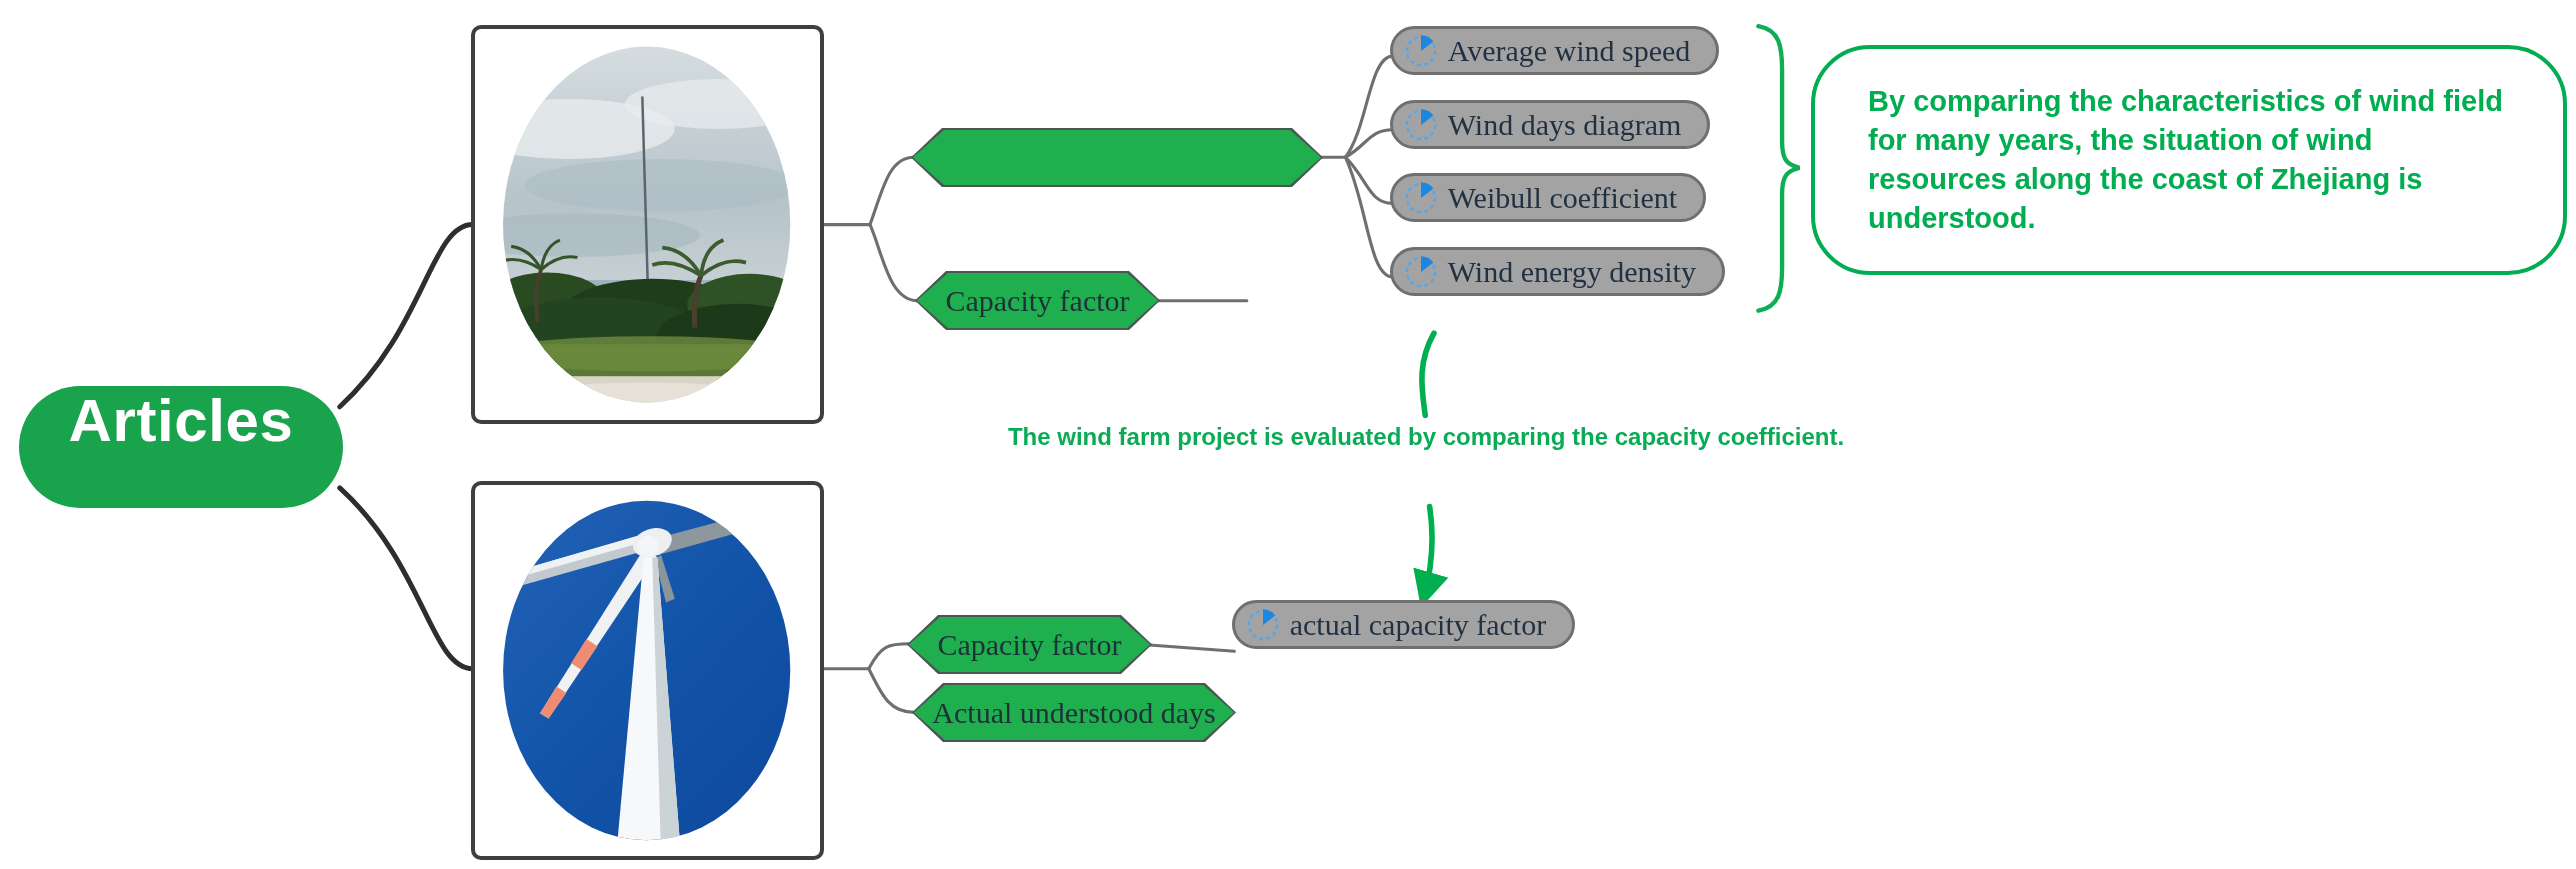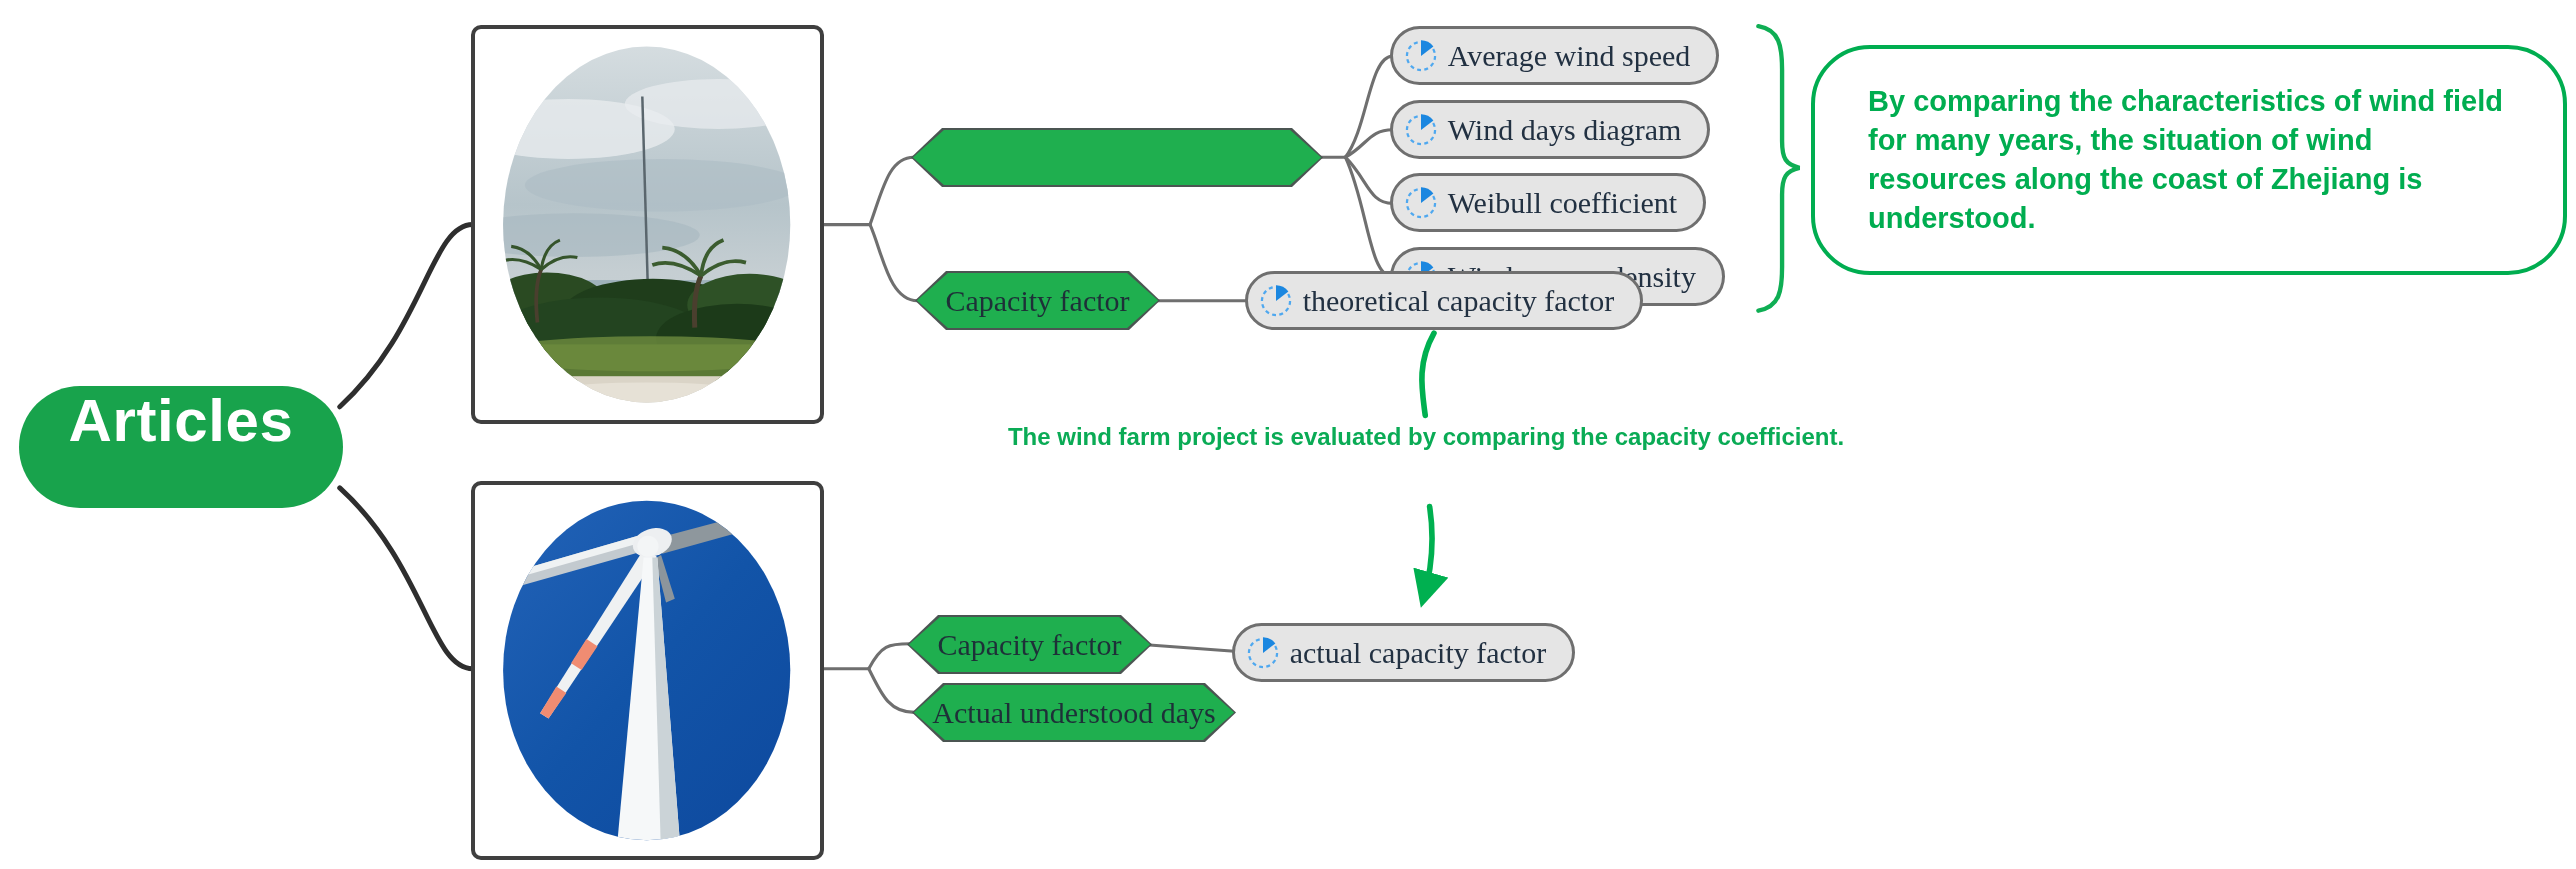--- a/index.html
+++ b/index.html
@@ -19,21 +19,21 @@
 
   
   .hex{display:flex;align-items:center;justify-content:center;height:59px;
        clip-path:polygon(31px 0,calc(100% - 31px) 0,100% 50%,calc(100% - 31px) 100%,31px 100%,0 50%);
        background:#4B5552;}
   .hex-in{position:absolute;inset:1.9px;background:#1FAF4F;display:flex;align-items:center;justify-content:center;
        clip-path:polygon(31px 0,calc(100% - 31px) 0,100% 50%,calc(100% - 31px) 100%,31px 100%,0 50%);}
   .hex span{position:relative;z-index:3;font-family:"Liberation Serif",serif;font-size:30px;color:#1E3038;white-space:nowrap;}
 
   
-  .pill{display:inline-flex;align-items:center;gap:8.7px;height:59px;background:#e5e5e5;
+  .pill{display:inline-flex;align-items:center;gap:8.7px;height:49px;background:#a3a3a3;
         border:3.1px solid #6F6F6F;border-radius:37px;padding:0 26px 0 10px;white-space:nowrap;justify-content:space-between;}
   .pill span{font-family:"Liberation Serif",serif;font-size:30px;color:#223142;}
   .pill svg{flex:0 0 auto;}
 
   
   .callout{left:1811px;top:45px;width:756px;border:4.4px solid #00AD50;border-radius:59px;background:#ffffff;
            padding:20px 40px;}
   .callout p{margin:13px;color:#00AD50;font-size:29px;font-weight:bold;line-height:39px;}
 
   
@@ -211,29 +211,22 @@
     <span>Weibull coefficient</span>
   </div>
   <div class="node pill" style="left:1390px;top:247px;">
     <svg width="36" height="36" viewBox="0 0 64 64">
       <circle cx="32" cy="32" r="25" fill="none" stroke="#4FA8EF" stroke-width="4" stroke-dasharray="7 6"></circle>
       <path d="M32 32 L32 4 A28 28 0 0 1 54 15 Z" fill="#1B87E0"></path>
     </svg>
     <span>Wind energy density</span>
   </div>
 
-  <div class="node pill" style="left:1245px;top:271px;">
-    <svg width="36" height="36" viewBox="0 0 64 64">
-      <circle cx="32" cy="32" r="25" fill="none" stroke="#4FA8EF" stroke-width="4" stroke-dasharray="7 6"></circle>
-      <path d="M32 32 L32 4 A28 28 0 0 1 54 15 Z" fill="#1B87E0"></path>
-    </svg>
-    <span>theoretical capacity factor</span>
-  </div>
-
-  <div class="node pill" style="left:1232px;top:623px;">
+
+  <div class="node pill" style="left:1232px;top:600px;">
     <svg width="36" height="36" viewBox="0 0 64 64">
       <circle cx="32" cy="32" r="25" fill="none" stroke="#4FA8EF" stroke-width="4" stroke-dasharray="7 6"></circle>
       <path d="M32 32 L32 4 A28 28 0 0 1 54 15 Z" fill="#1B87E0"></path>
     </svg>
     <span>actual capacity factor</span>
   </div>
 
   <div class="node callout">
     <p>By comparing the characteristics of wind field for many years, the situation of wind resources along the coast of Zhejiang is understood.</p>
   </div>

